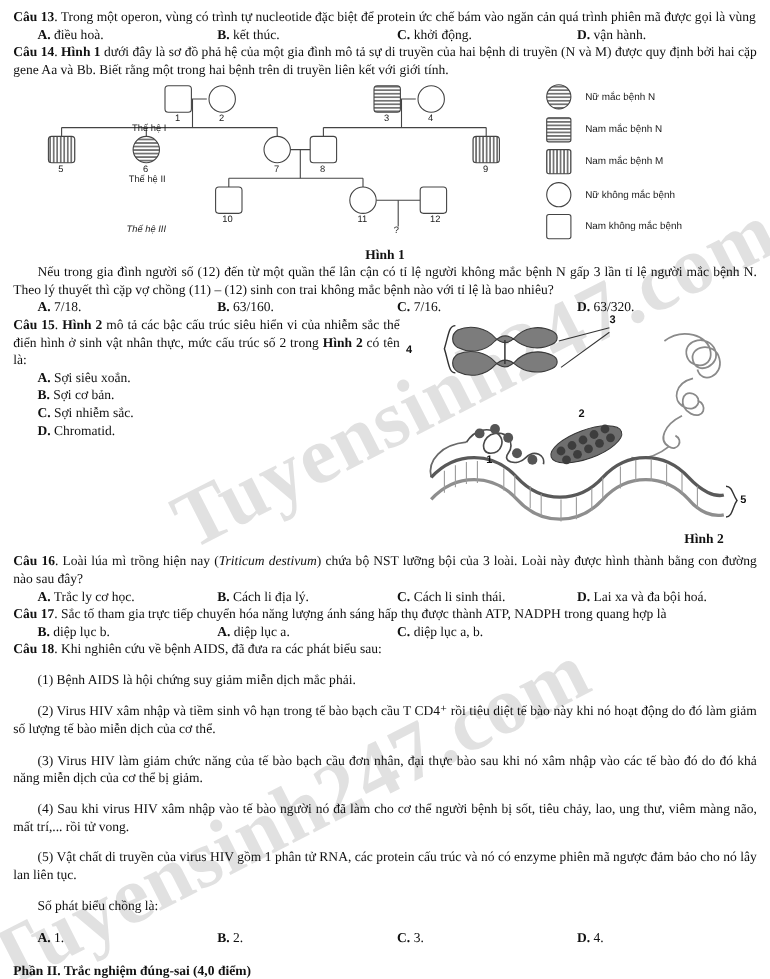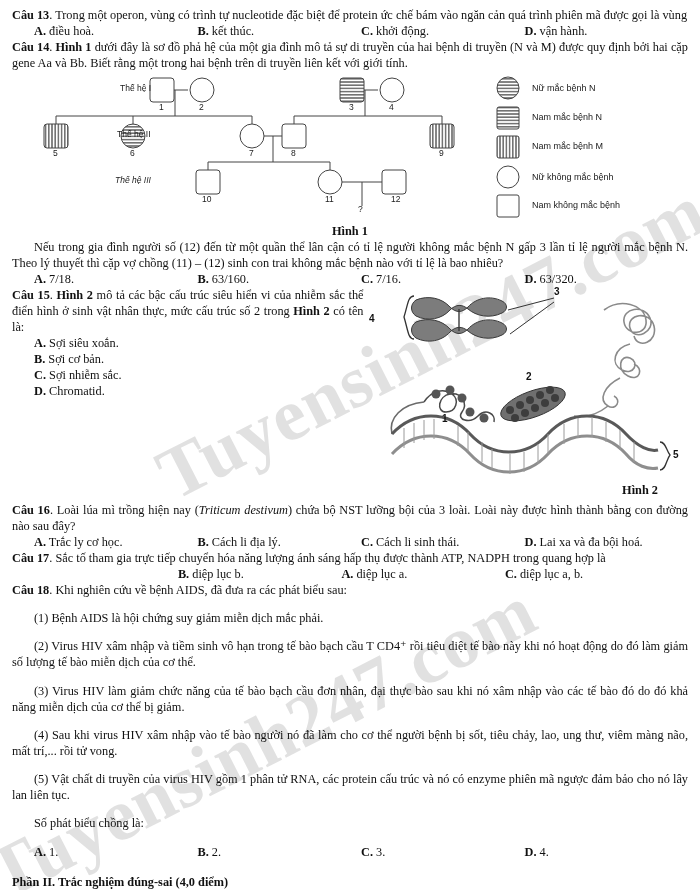--- a/index.html
+++ b/index.html
@@ -29,39 +29,39 @@
   .q b { font-weight: bold; }
   .indent { text-indent: 22px; }
   .stmt { text-indent: 22px; text-align: justify; }
 
   
   .opts {
     display: flex;
     width: 100%;
     padding-left: 22px;
     box-sizing: border-box;
-    justify-content: flex-end;
   }
   .opts .opt { width: 25%; white-space: nowrap; }
   .opts .opt b { font-weight: bold; }
   .opts.wide .opt:last-child { width: 28%; }
 
   
   .fig1-wrap {
     position: relative;
     height: 150px;
     margin-top: 2px;
   }
   .fig1 { position: absolute; left: 0; top: 0; }
   .gen-label {
     position: absolute;
     font-family: "Liberation Sans", sans-serif;
     font-size: 8.5px;
     color: #1a1a1a;
     white-space: nowrap;
+    margin-top: 28px;
   }
   .legend-label {
     position: absolute;
     font-family: "Liberation Sans", sans-serif;
     font-size: 9px;
     color: #1a1a1a;
     white-space: nowrap;
   }
   .id-label {
     position: absolute;

